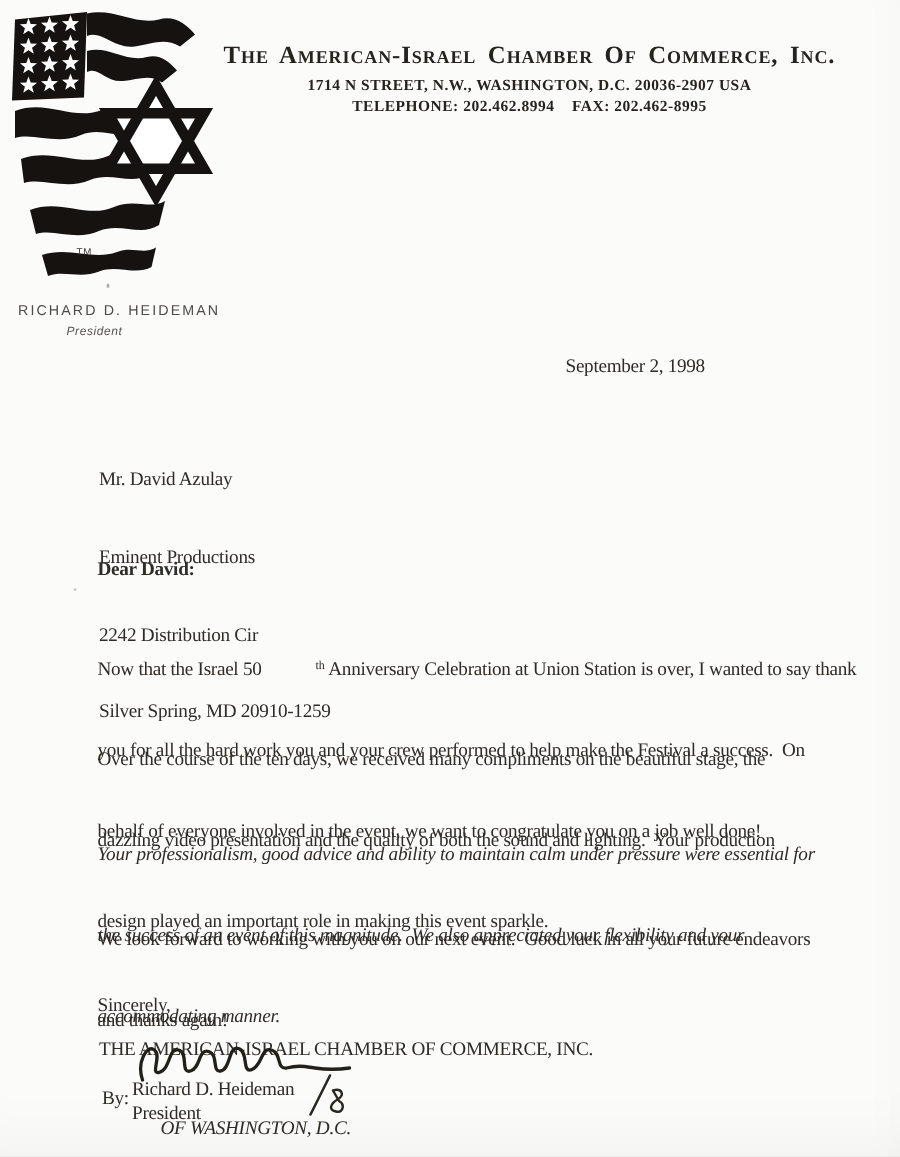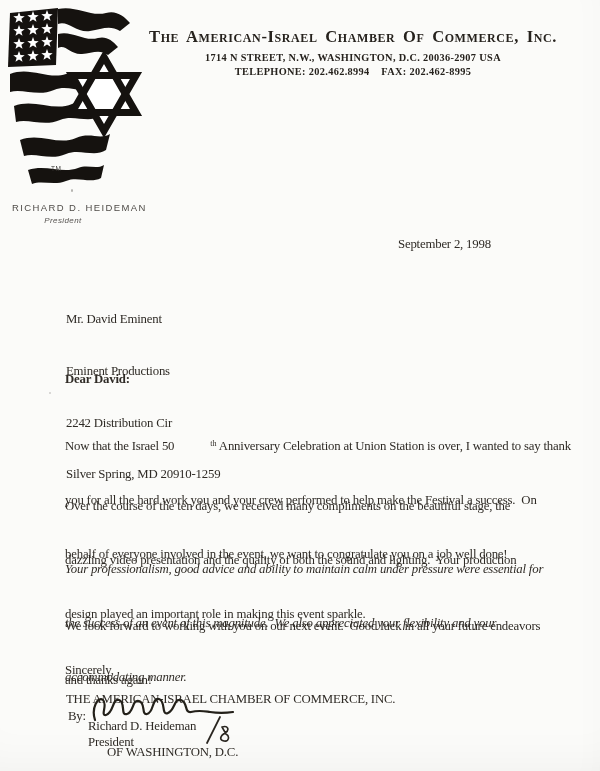--- a/index.html
+++ b/index.html
@@ -39,31 +39,31 @@
     font-family:"Liberation Sans",sans-serif;font-style:italic;
     font-size:8px;letter-spacing:.4px;color:#565350;filter:blur(.25px);
   }
   
   .typed{
     font-family:"Liberation Serif",serif;font-size:12.8px;line-height:18px;
     letter-spacing:-0.2px;color:var(--ink);filter:blur(.26px);white-space:pre;
   }
   .ln{white-space:pre;}
   sup{font-size:8px;vertical-align:4px;letter-spacing:0;margin-left:36px;}
-  .date-line{left:398px;top:235px;text-align:right;}
+  .date-line{left:377px;top:235px;text-align:right;}
   .recipient{left:66px;top:277px;line-height:17.2px;}
   .salutation{left:65px;top:370px;font-weight:bold;}
   .para1{left:65px;top:399px;}
   .para2{left:65px;top:461px;}
   .para3{left:65px;top:524px;font-style:italic;}
   .para4{left:65px;top:581px;}
   .closing{left:65px;top:629px;margin-top:32px;}
   .company-close{left:66px;top:656px;line-height:17.5px;}
-  .company-close .indent{margin-left:41px;}
-  .by-label{left:68px;top:707px;}
+  .company-close .indent{margin-left:41px;font-style:italic;}
+  .by-label{left:68px;top:723px;}
   .signer-name{left:88px;top:717px;}
   .signer-title{left:88px;top:733px;}
   .signature-svg{left:90px;top:694px;width:145px;height:32px;color:#232019;filter:blur(.2px);}
   .initials-svg{left:203px;top:716px;width:28px;height:28px;color:#2a2620;filter:blur(.2px);}
   .speck{position:absolute;background:#8a8884;border-radius:50%;opacity:.65;}
   .speck1{left:71px;top:189px;width:2px;height:3px;}
   .speck2{left:49px;top:392px;width:2px;height:2px;opacity:.4;}
 </style>
 </head>
 <body>
@@ -116,21 +116,21 @@
     <div class="abs officer-name">RICHARD D. HEIDEMAN</div>
     <div class="abs officer-title">President</div>
   </div>
 
   <span class="speck speck1"></span>
   <span class="speck speck2"></span>
 
   <div class="abs typed date-line">September 2, 1998</div>
 
   <div class="abs typed recipient">
-    <div class="ln">Mr. David Eminent</div>
+    <div class="ln">Mr. David Azulay</div>
     <div class="ln">Eminent Productions</div>
     <div class="ln">2242 Distribution Cir</div>
     <div class="ln">Silver Spring, MD 20910-1259</div>
   </div>
 
   <div class="abs typed salutation">Dear David:</div>
 
   <div class="abs typed para1">
     <div class="ln"><span>Now that the Israel 50</span><sup>th</sup><span> Anniversary Celebration at Union Station is over, I wanted to say thank</span></div>
     <div class="ln">you for all the hard work you and your crew performed to help make the Festival a success.  On</div>

